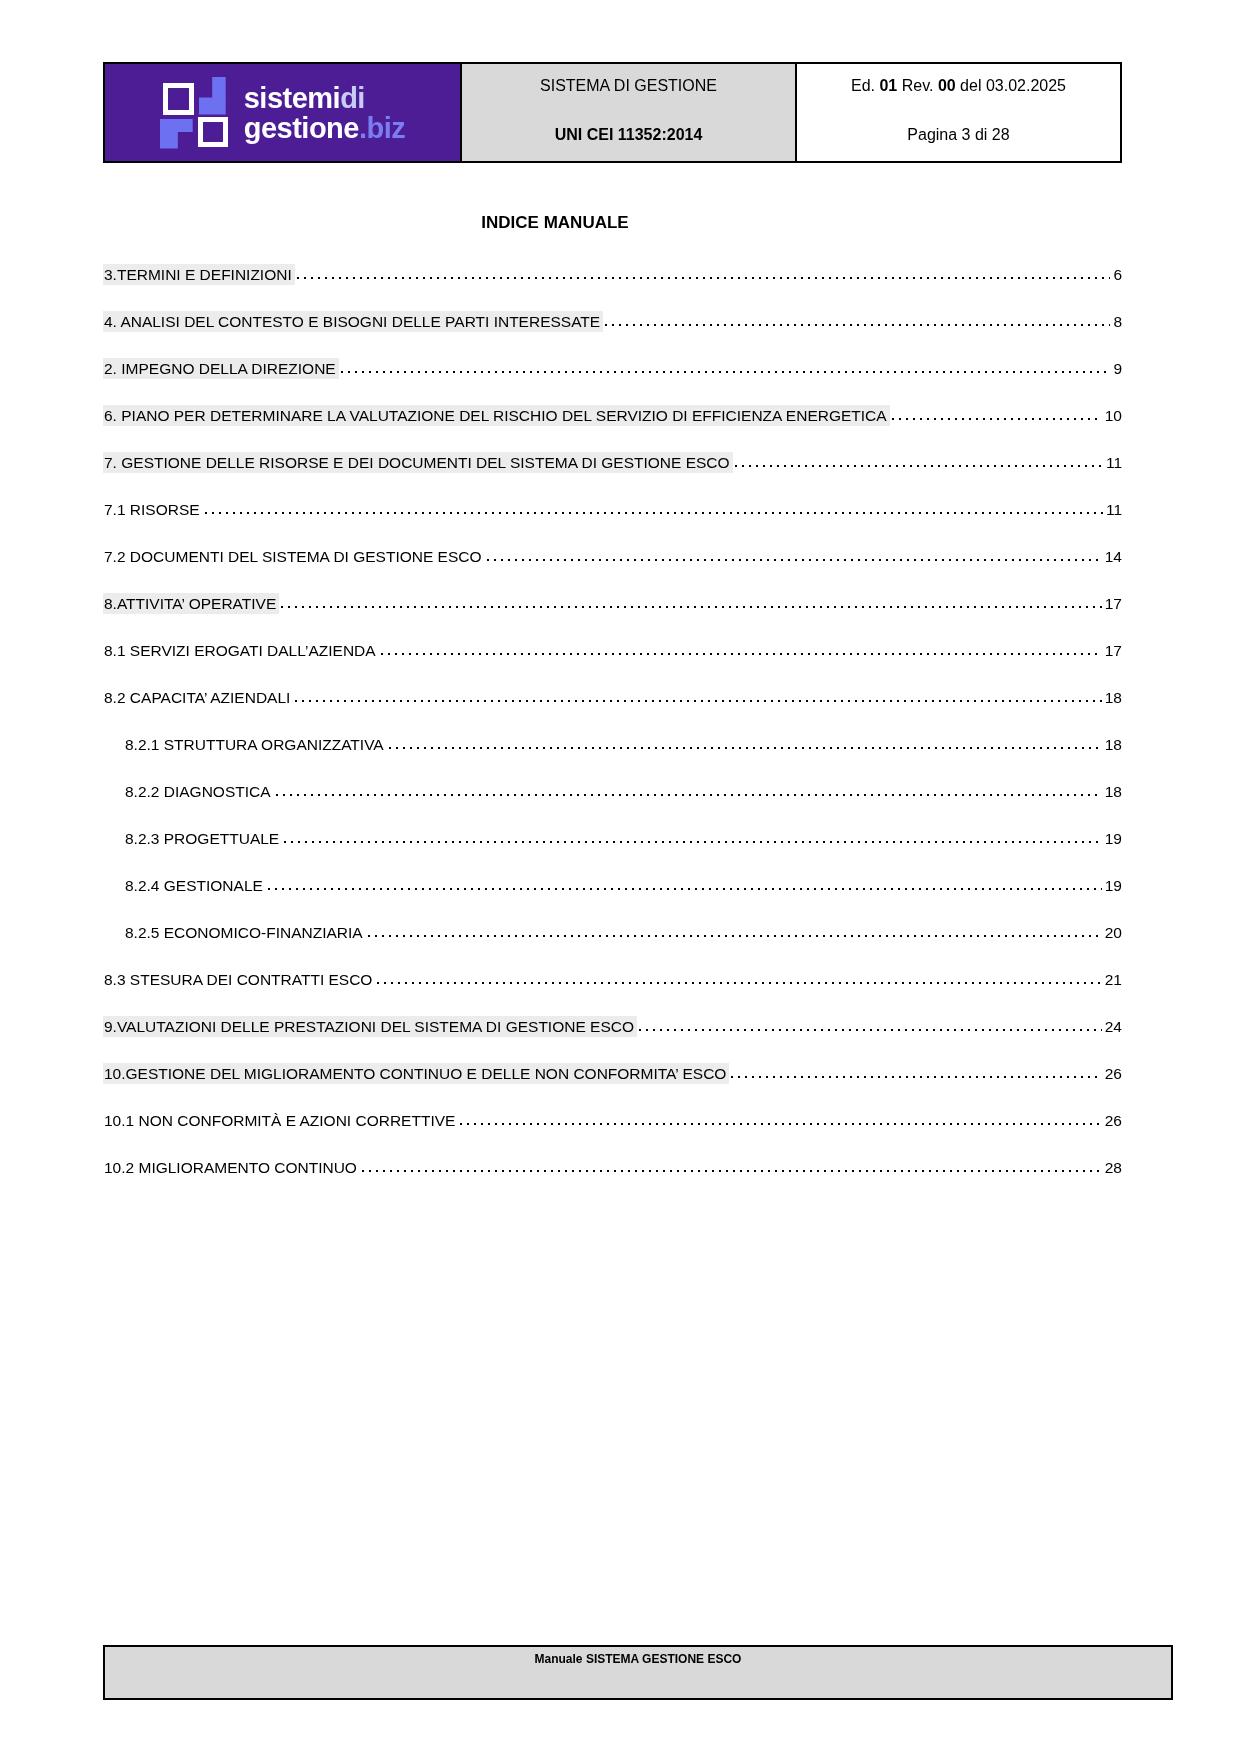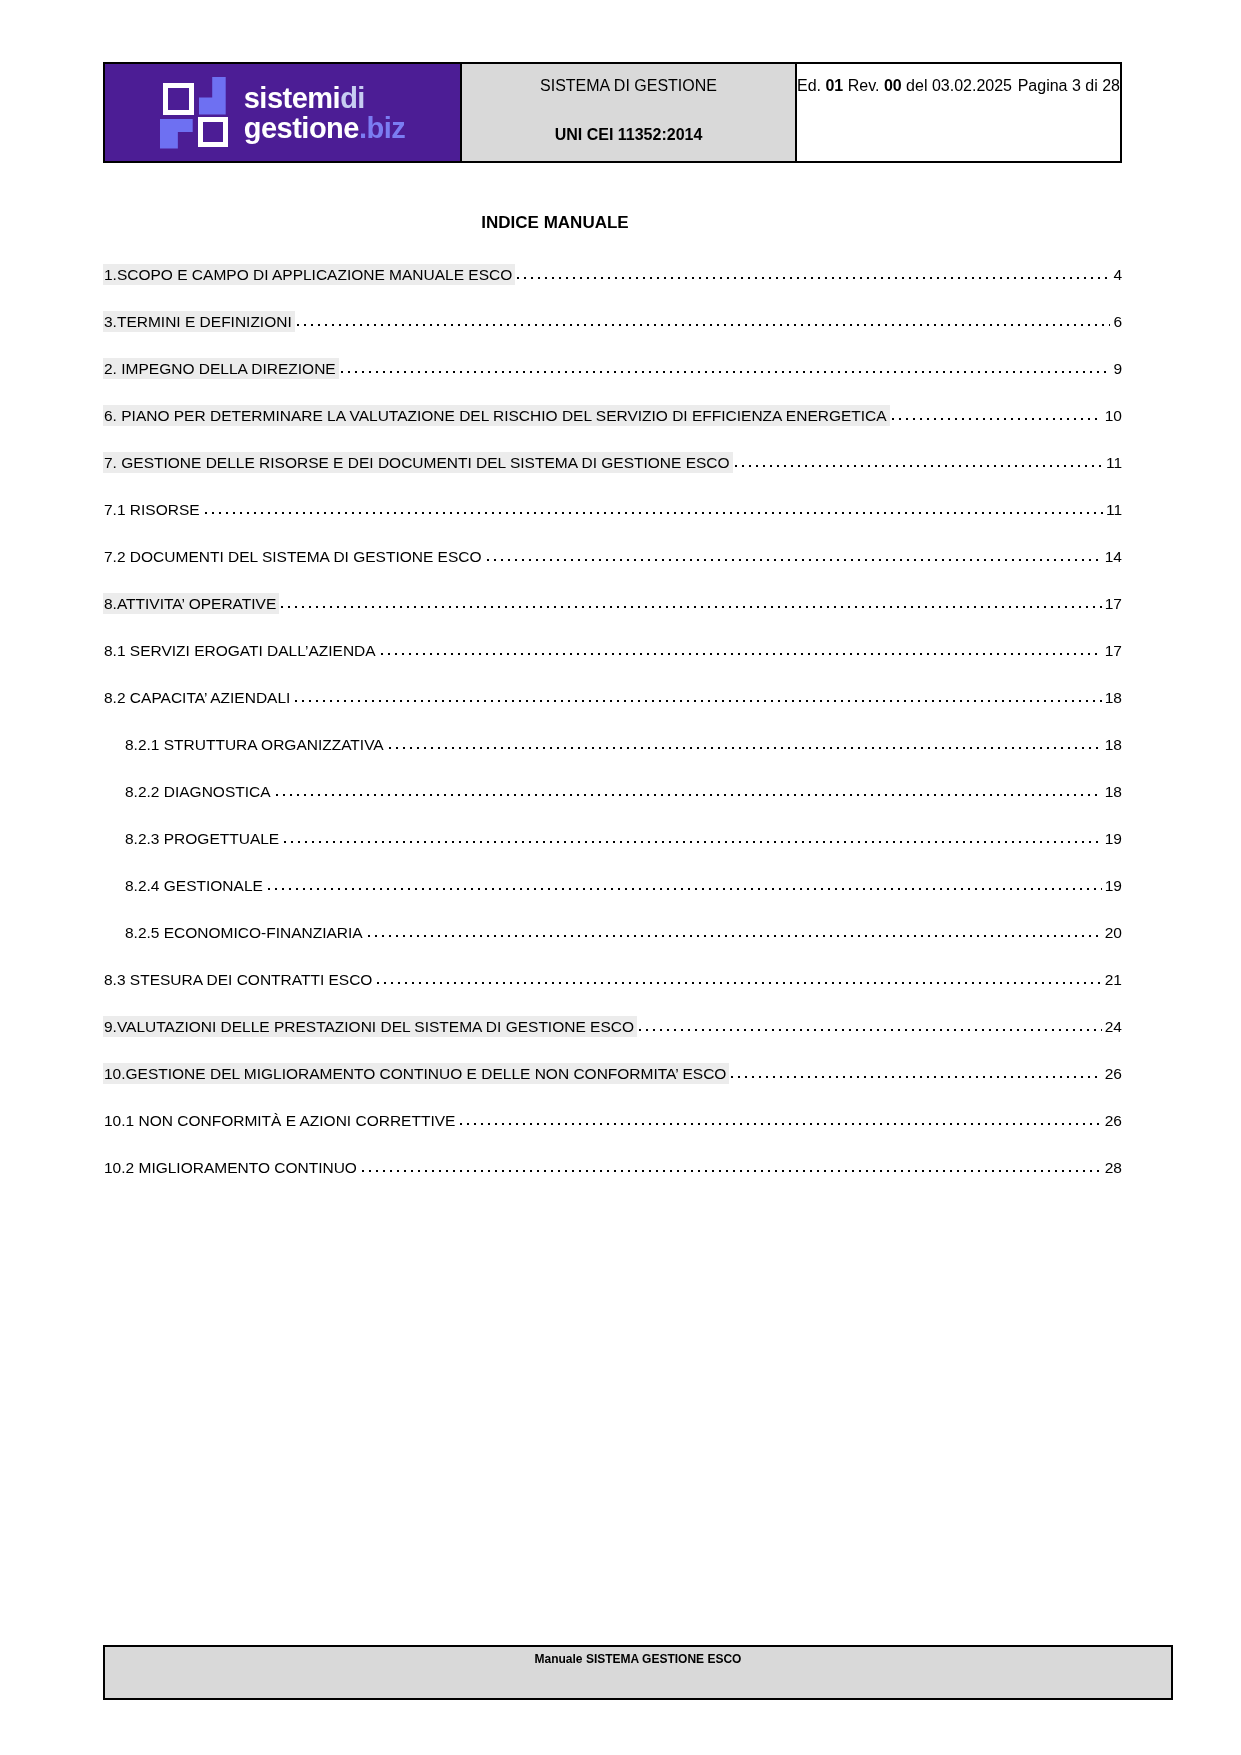--- a/index.html
+++ b/index.html
@@ -38,21 +38,21 @@
   .cell-mid {
     width:335px; border-right:2px solid #000; background:#d9d9d9;
     display:flex; flex-direction:column; justify-content:space-between;
     text-align:center; padding:13px 8px 17px;
   }
   .cell-mid .line1 { font-size:16px; }
   .cell-mid .line2 { font-size:16px; font-weight:bold; }
 
   .cell-right {
     flex:1; background:#fff;
-    display:flex; flex-direction:row; justify-content:space-between;
+    display:flex; flex-direction:column; justify-content:space-between;
     text-align:center; padding:13px 0 17px; font-size:16px;
   }
   .cell-right b { font-weight:bold; }
 
   
   .doc-title {
     position:absolute; left:103px; top:213px; width:904px;
     text-align:center; font-size:17px; font-weight:bold;
   }
 
@@ -111,28 +111,28 @@
       <div><span>Ed. </span><b>01</b><span> Rev. </span><b>00</b><span> del 03.02.2025</span></div>
       <div>Pagina 3 di 28</div>
     </div>
 
   </div>
 
   <div class="doc-title">INDICE MANUALE</div>
 
   <div class="toc">
       <div class="toc-row">
-      <span class="toc-label hl">1.SCOPO E CAMPO DI APPLICAZIONE MANUALE ESCO</span>
-      <span class="toc-dots"></span>
-      <span class="toc-page">4</span>
-    </div>
-      <div class="toc-row">
       <span class="toc-label hl">3.TERMINI E DEFINIZIONI</span>
       <span class="toc-dots"></span>
       <span class="toc-page">6</span>
+    </div>
+      <div class="toc-row">
+      <span class="toc-label hl">4. ANALISI DEL CONTESTO E BISOGNI DELLE PARTI INTERESSATE</span>
+      <span class="toc-dots"></span>
+      <span class="toc-page">8</span>
     </div>
       <div class="toc-row">
       <span class="toc-label hl">2. IMPEGNO DELLA DIREZIONE</span>
       <span class="toc-dots"></span>
       <span class="toc-page">9</span>
     </div>
       <div class="toc-row">
       <span class="toc-label hl">6. PIANO PER DETERMINARE LA VALUTAZIONE DEL RISCHIO DEL SERVIZIO DI EFFICIENZA ENERGETICA</span>
       <span class="toc-dots"></span>
       <span class="toc-page">10</span>

